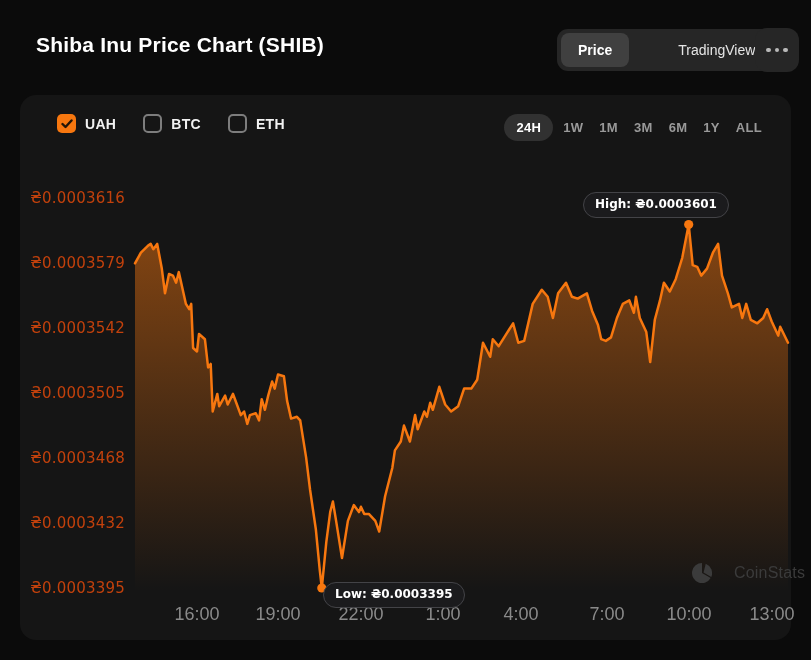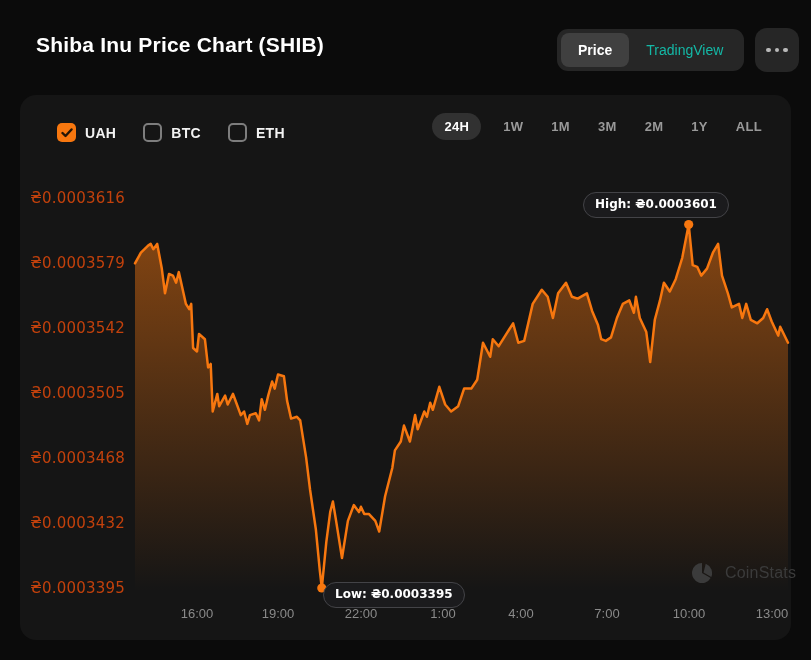--- a/index.html
+++ b/index.html
@@ -6,58 +6,58 @@
     font-family:"Liberation Sans","DejaVu Sans",sans-serif;-webkit-font-smoothing:antialiased;}
   .uah{font-family:"DejaVu Sans","Liberation Sans",sans-serif;}
   #stage{position:relative;width:710px;height:660px;}
 
   
   #page-title{position:absolute;left:36px;top:33px;font-size:21px;font-weight:bold;color:#ffffff;letter-spacing:.2px;}
   #view-toggle{position:absolute;left:557px;top:29px;height:42px;background:#262626;border-radius:11px;
     display:flex;align-items:center;padding:12px 4px;box-sizing:border-box;}
   .seg{height:34px;line-height:34px;border-radius:8px;font-size:14px;padding:0 17px;cursor:pointer;}
   .seg.active{background:#404040;color:#ffffff;font-weight:bold;}
-  .seg.inactive{color:#14b8a6;font-weight:500;}
+  .seg.inactive{color:#e5e5e5;font-weight:500;margin-left:32px;}
   #menu-button{position:absolute;left:755px;top:28px;width:44px;height:44px;background:#262626;border-radius:12px;
     display:flex;align-items:center;justify-content:center;gap:4px;cursor:pointer;}
   #menu-button .dot{width:4.5px;height:4.5px;border-radius:50%;background:#b9b9b9;}
 
   
   #card{position:absolute;left:20px;top:95px;width:771px;height:545px;background:#151515;border-radius:16px;}
 
   
-  #currency-row{position:absolute;left:37px;top:19px;display:flex;align-items:flex-end;gap:27px;height:28px;}
+  #currency-row{position:absolute;left:37px;top:19px;display:flex;align-items:flex-start;gap:27px;height:28px;}
   .cur{display:flex;align-items:center;gap:9px;cursor:pointer;}
   .cbox{width:19px;height:19px;border-radius:5px;box-sizing:border-box;display:flex;align-items:center;justify-content:center;}
   .cbox.checked{background:#f7770f;}
   .cbox.unchecked{border:2px solid #7d7d7d;background:transparent;}
   .cur-label{font-size:14px;font-weight:bold;color:#f2f2f2;letter-spacing:.3px;}
 
   
-  #range-row{position:absolute;right:23px;top:18px;display:flex;align-items:flex-start;gap:16px;height:28px;}
+  #range-row{position:absolute;right:23px;top:18px;display:flex;align-items:center;gap:4px;height:28px;}
   .range{font-size:13px;font-weight:bold;color:#999999;padding:6px 6px;border-radius:15px;cursor:pointer;letter-spacing:.3px;}
   .range.active{background:#313131;color:#ffffff;padding:6px 12px;}
 
   
   .ylab{position:absolute;left:10px;width:95px;height:18px;text-align:right;font-size:15px;color:#c2410c;
     line-height:18px;letter-spacing:.2px;}
-  .xlab{position:absolute;width:60px;height:20px;top:509px;text-align:center;font-size:13px;color:#8a8a8a;line-height:20px;}
+  .xlab{position:absolute;width:60px;height:20px;top:509px;text-align:center;font-size:18px;color:#8a8a8a;line-height:20px;}
 
   
   #chart-wrap{position:absolute;left:115px;top:98px;width:655px;height:400px;cursor:crosshair;}
   #chart-svg{display:block;overflow:visible;}
 
   
   .tip{position:absolute;height:24px;line-height:23px;background:#1b1b1d;border:1px solid #434347;border-radius:13px;
     padding:0 11px;font-size:12px;font-weight:bold;color:#ffffff;white-space:nowrap;}
   #high-tip{left:563px;top:97px;}
   #low-tip{left:303px;top:467px;margin-top:20px;}
 
   
-  #watermark{position:absolute;left:672px;top:468px;display:flex;align-items:center;gap:13px;opacity:1;}
+  #watermark{position:absolute;left:672px;top:468px;display:flex;align-items:center;gap:22px;opacity:1;}
   #watermark .wm-text{font-size:16px;font-weight:500;color:#3b3b3b;letter-spacing:.2px;}
 </style>
 </head>
 <body>
 
 <div id="stage">
 
   <div id="page-title">Shiba Inu Price Chart (SHIB)</div>
 
   <div id="view-toggle">
@@ -90,21 +90,21 @@
         <span class="cbox unchecked"></span>
         <span class="cur-label">ETH</span>
       </div>
     </div>
 
     <div id="range-row">
       <div class="range active">24H</div>
       <div class="range">1W</div>
       <div class="range">1M</div>
       <div class="range">3M</div>
-      <div class="range">2M</div>
+      <div class="range">6M</div>
       <div class="range">1Y</div>
       <div class="range">ALL</div>
     </div>
 
     <div class="ylab uah" style="top:94px">₴0.0003616</div>
     <div class="ylab uah" style="top:159px">₴0.0003579</div>
     <div class="ylab uah" style="top:224px">₴0.0003542</div>
     <div class="ylab uah" style="top:289px">₴0.0003505</div>
     <div class="ylab uah" style="top:354px">₴0.0003468</div>
     <div class="ylab uah" style="top:419px">₴0.0003432</div>

